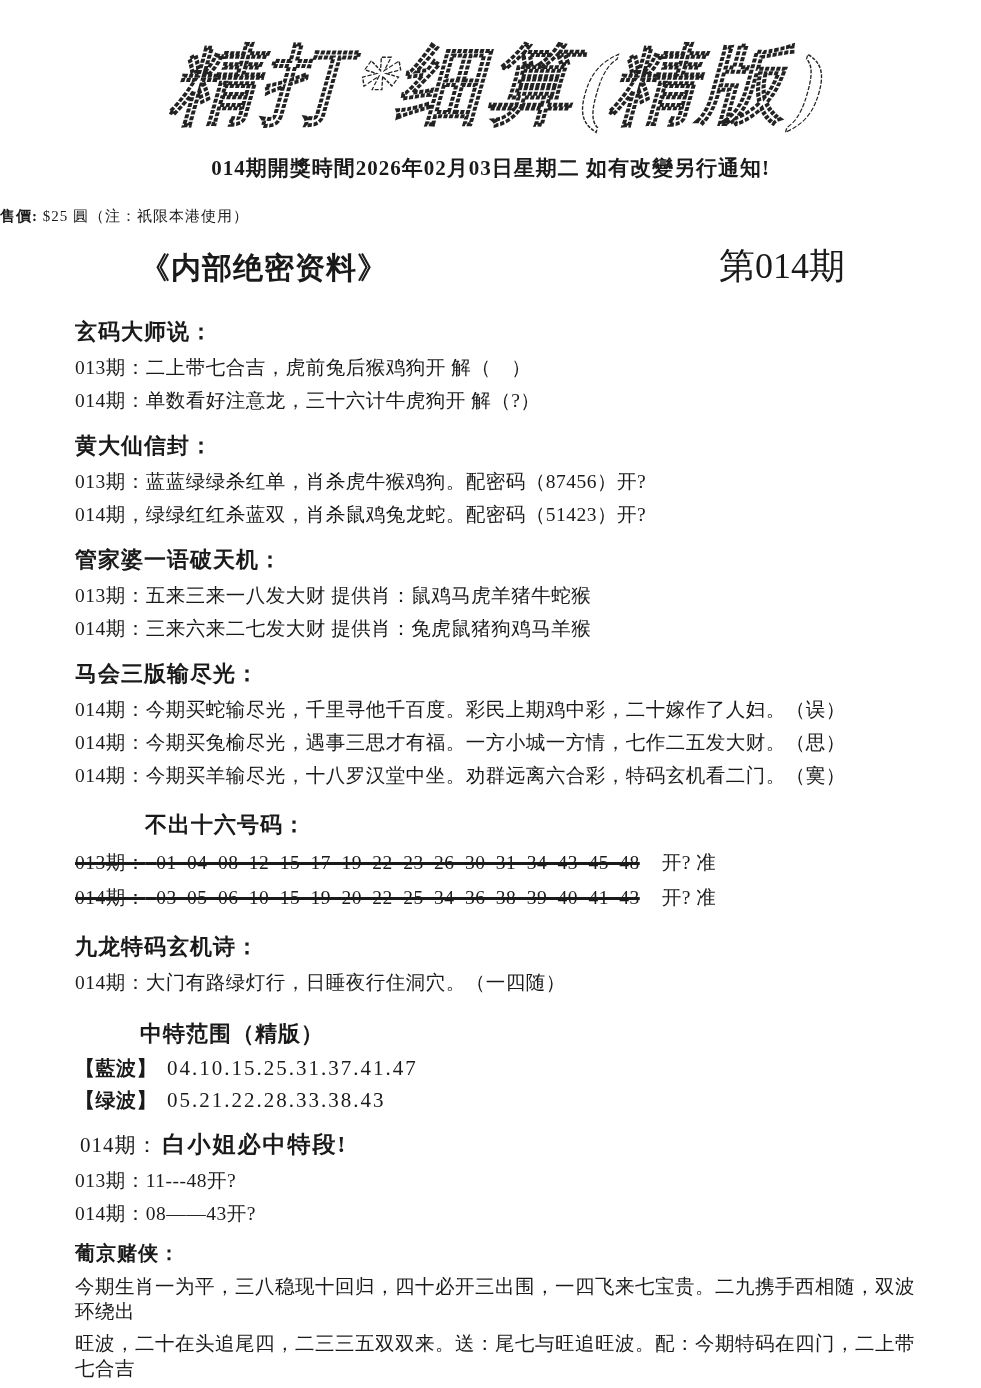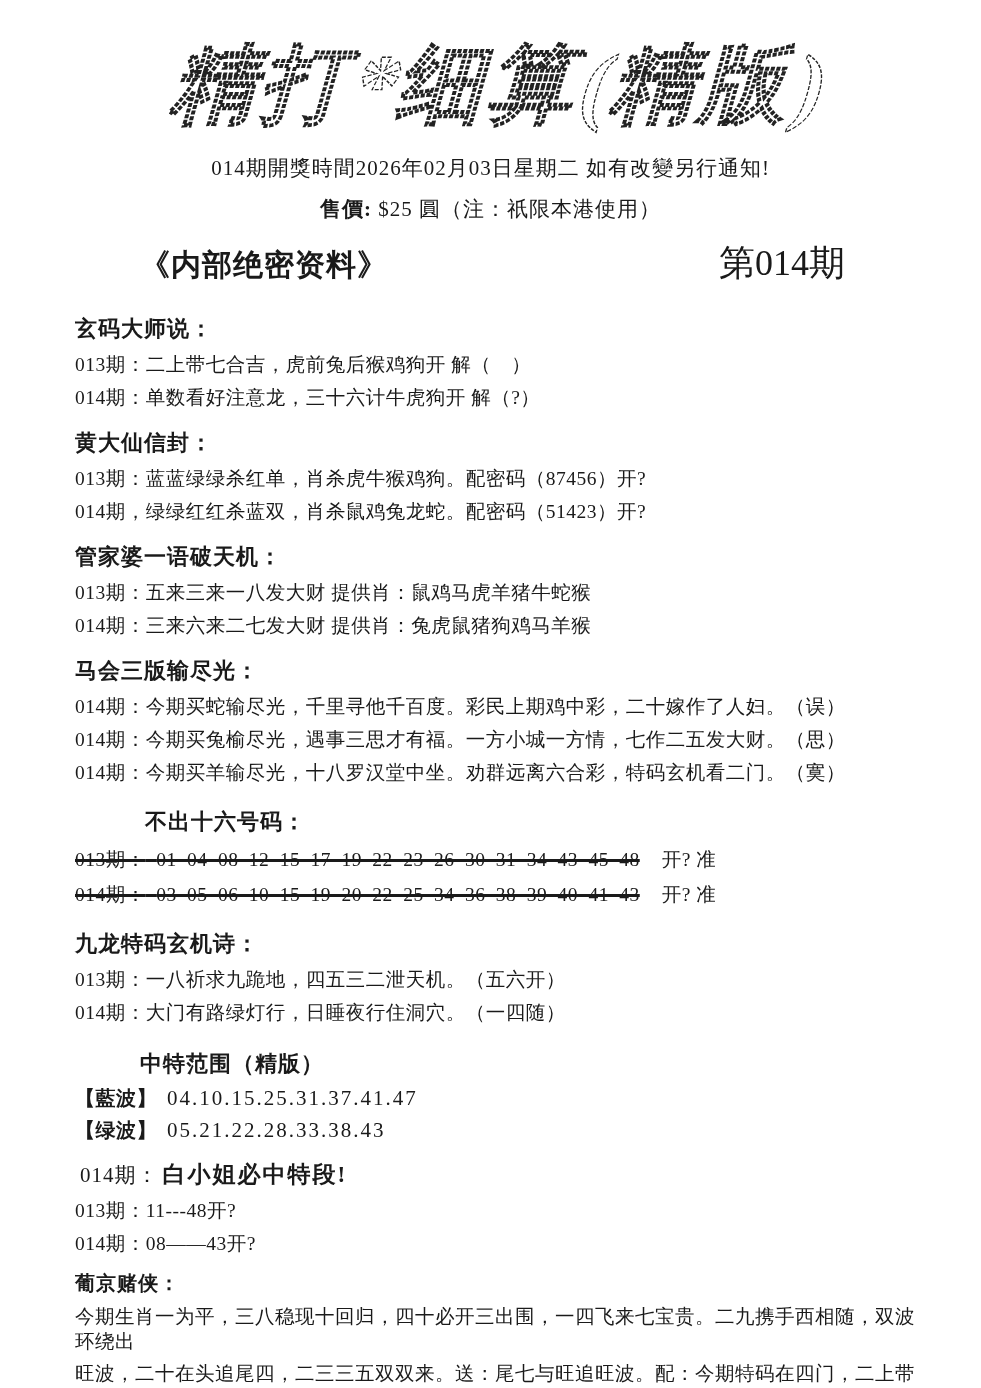--- a/index.html
+++ b/index.html
@@ -4,22 +4,22 @@
 <style>
   html,body{margin:0;padding:0;}
   body{
     width:981px;height:1388px;
     background:#ffffff;color:#1a1a1a;
     font-family:"Liberation Serif", serif;
     position:relative;overflow:hidden;
   }
   .masthead{width:100%;text-align:center;margin-top:22px;height:128px;}
   .masthead svg{overflow:visible;}
-  .notice{text-align:center;font-size:21px;font-weight:400;letter-spacing:1px;margin-top:4px;}
-  .price{text-align:center;font-size:21px;margin-top:13px;letter-spacing:1px;}
+  .notice{text-align:center;font-size:21px;font-weight:700;letter-spacing:1px;margin-top:4px;}
+  .price{text-align:left;font-size:15px;margin-top:25px;letter-spacing:1px;}
   .price .plabel{font-weight:bold;}
   .docrow{display:flex;justify-content:space-between;align-items:baseline;margin:16px 136px 0 140px;}
   .doc-title{font-size:30px;font-weight:bold;letter-spacing:1px;}
   .issue{font-size:36px;}
   .sec-h{font-size:22px;font-weight:bold;margin:18px 0 0 75px;letter-spacing:1px;}
   .line{font-size:19.5px;line-height:25px;margin:8px 55px 0 75px;letter-spacing:0.5px;}
   .h-indent1{margin-left:145px;}
   .h-indent2{margin-left:140px;}
   .buchu-row{margin-top:10px;white-space:nowrap;}
   .struck{text-decoration:line-through;text-decoration-thickness:2.5px;word-spacing:5px;font-family:Liberation Serif, serif;}
@@ -77,21 +77,20 @@
 
   <div class="sec-h h-indent1" style="margin-top:22px;">不出十六号码：</div>
   <div class="line buchu-row">
     <span class="struck"><span>013期：</span> <span>01 04 08 12 15 17 19 22 23 26 30 31 34 43 45 48</span></span><span class="result">开? 准</span>
   </div>
   <div class="line buchu-row">
     <span class="struck"><span>014期：</span> <span>03 05 06 10 15 19 20 22 25 34 36 38 39 40 41 43</span></span><span class="result">开? 准</span>
   </div>
 
   <div class="sec-h" style="margin-top:22px;">九龙特码玄机诗：</div>
-  <div class="line">013期：一八祈求九跪地，四五三二泄天机。（五六开）</div>
   <div class="line">014期：大门有路绿灯行，日睡夜行住洞穴。（一四随）</div>
 
   <div class="sec-h h-indent2" style="margin-top:24px;">中特范围（精版）</div>
   <div class="line wave-row">
     <span class="wave-label">【藍波】</span><span class="wave-nums">04.10.15.25.31.37.41.47</span>
   </div>
   <div class="line wave-row">
     <span class="wave-label">【绿波】</span><span class="wave-nums">05.21.22.28.33.38.43</span>
   </div>
 

